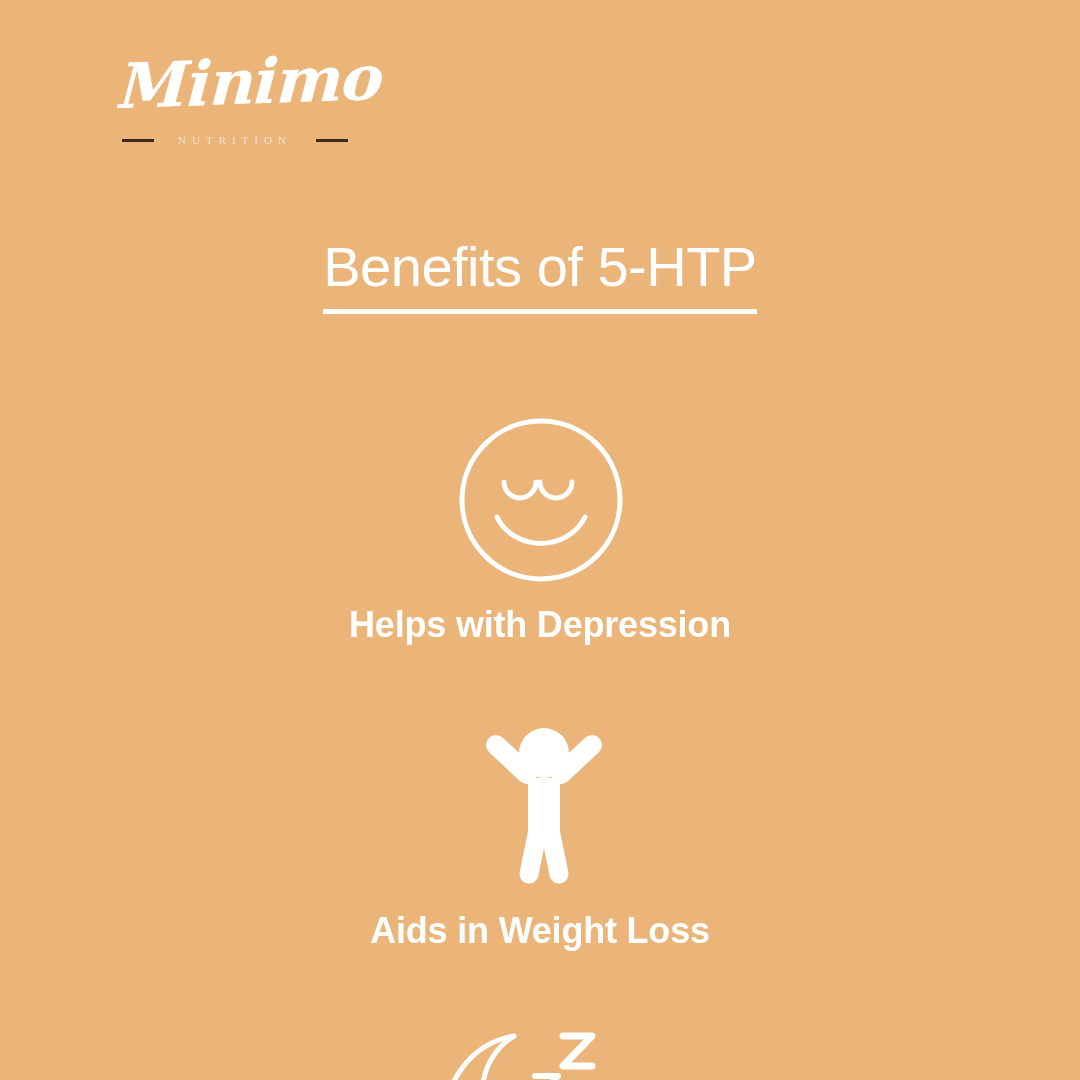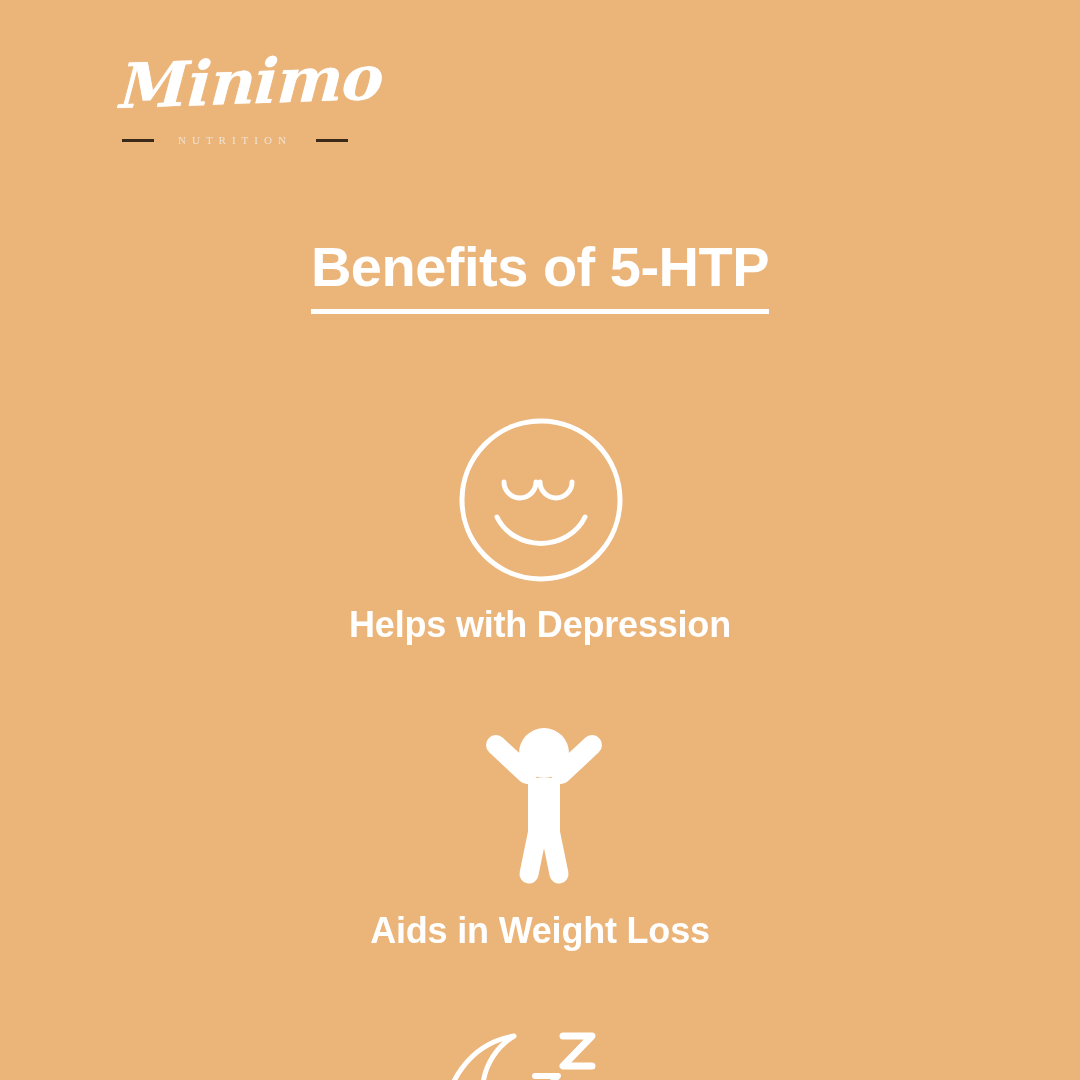--- a/index.html
+++ b/index.html
@@ -63,21 +63,21 @@
   .title-wrap {
     position: absolute;
     top: 238px;
     left: 0;
     width: 1080px;
     text-align: center;
   }
   .title {
     display: inline-block;
     font-family: "Liberation Sans", sans-serif;
-    font-weight: 700;
+    font-weight: 400;
     font-size: 56px;
     letter-spacing: -0.5px;
     color: #ffffff;
     line-height: 1.05;
     padding-bottom: 12px;
     border-bottom: 5px solid #ffffff;
   }
 
   
   .grid {

